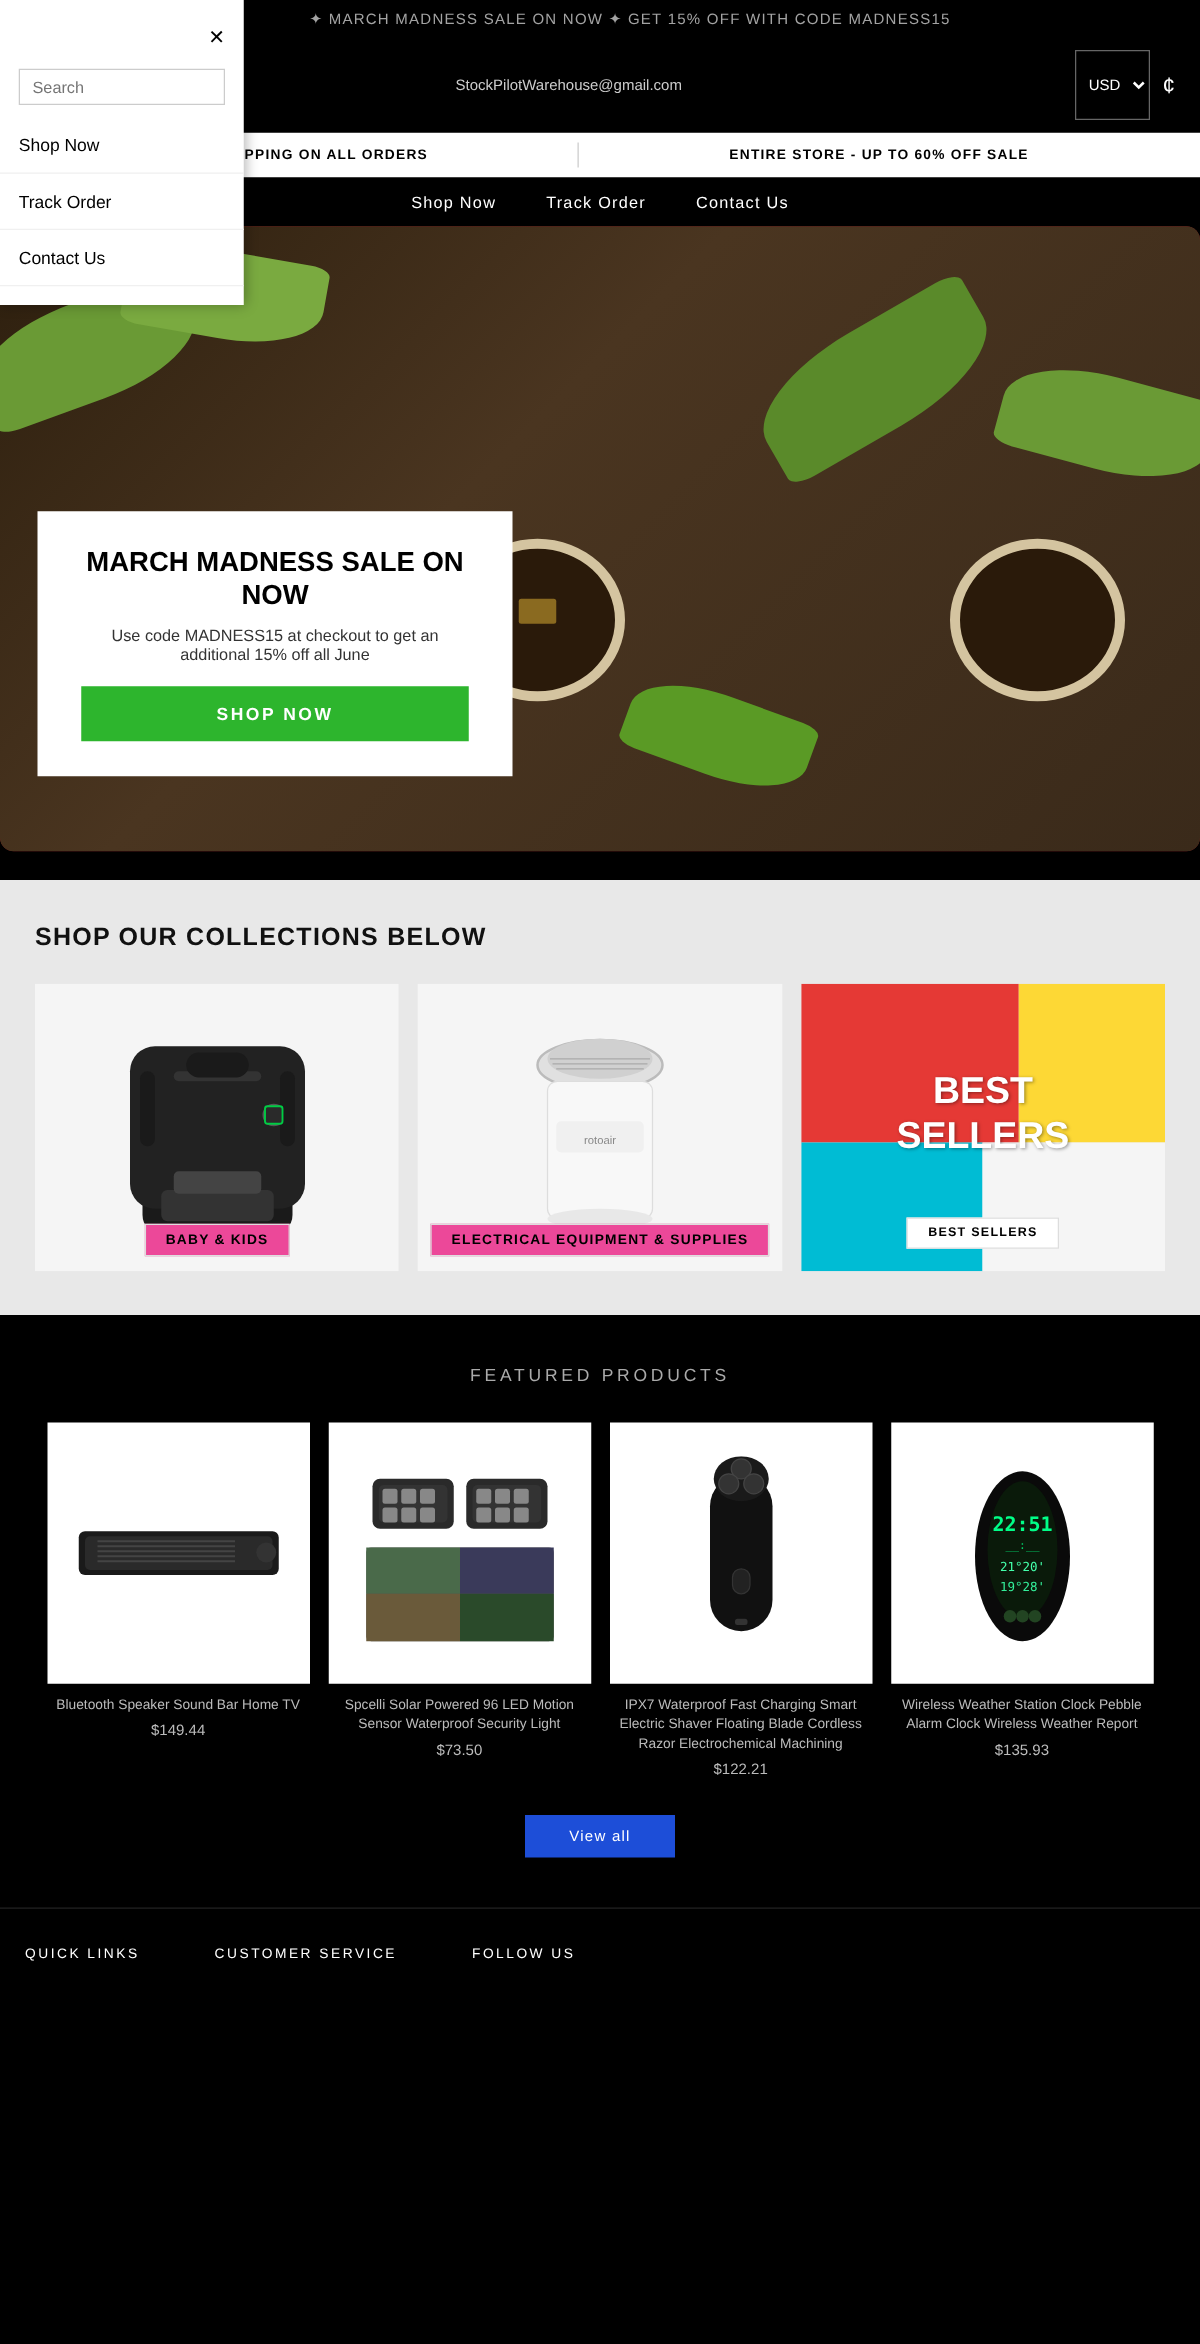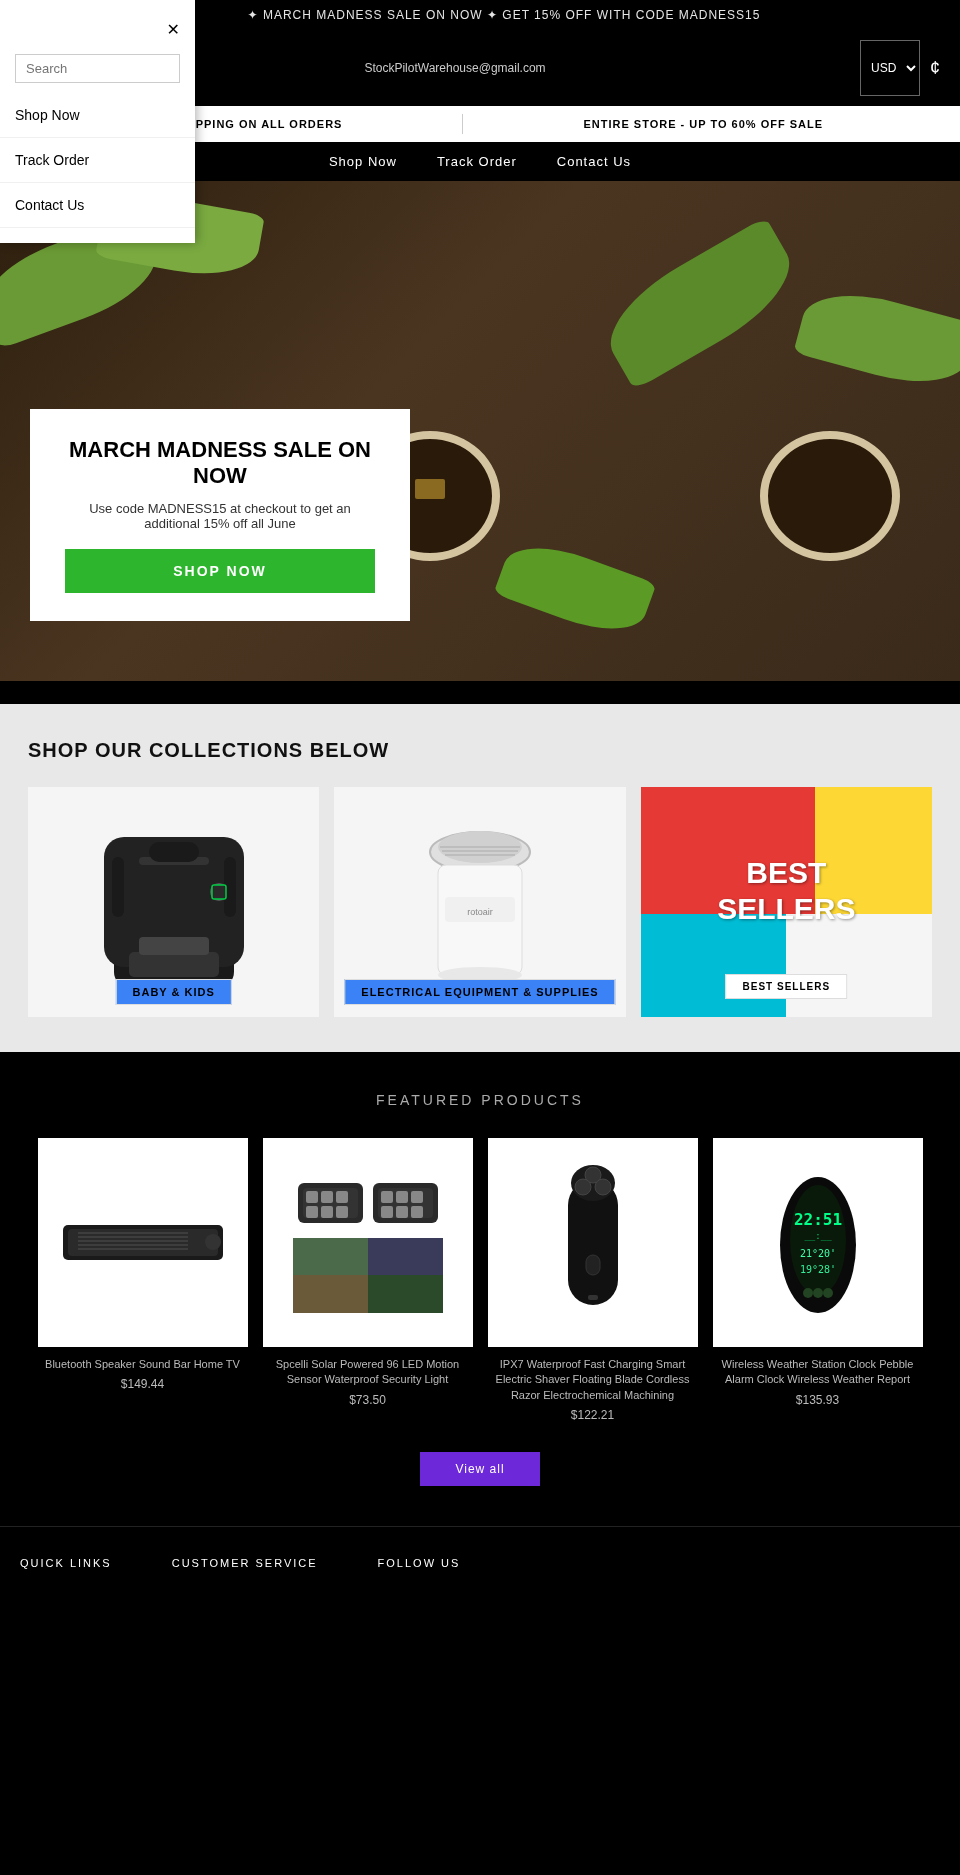--- a/index.html
+++ b/index.html
@@ -1,21 +1,21 @@
 <!DOCTYPE html>
 <html><head>
   <meta charset="utf-8">
   <style>
     * { margin: 0; padding: 0; box-sizing: border-box; }
     body { font-family: Arial, sans-serif; background: #000; width: 960px; }
 
     
     .announcement-bar {
       background: #000;
-      color: #e5e5e5;
+      color: #a3a3a3;
       text-align: center;
       padding: 8px;
       font-size: 12px;
       letter-spacing: 1px;
       margin-left: 48px;
     }
 
     
     .header {
       background: #000;
@@ -109,20 +109,21 @@
       cursor: pointer;
     }
 
     
     .hero {
       position: relative;
       width: 960px;
       height: 500px;
       background: #7f1d1d;
       overflow: hidden;
+      border-radius: 11px;
     }
     .hero-bg {
       width: 100%;
       height: 100%;
       background: linear-gradient(135deg, #2d1f0e 0%, #4a3520 40%, #3a2a1a 100%);
       position: relative;
     }
     
     .leaf {
       position: absolute;
@@ -254,21 +255,21 @@
       font-size: 30px;
       font-weight: bold;
       line-height: 1.2;
       text-shadow: 1px 1px 3px rgba(0,0,0,0.4);
     }
     .collection-label {
       position: absolute;
       bottom: 12px;
       left: 50%;
       transform: translateX(-50%);
-      background: #3b82f6;
+      background: #ec4899;
       padding: 6px 16px;
       font-size: 11px;
       font-weight: bold;
       letter-spacing: 1px;
       white-space: nowrap;
       border: 1px solid #ddd;
     }
     .bestsellers-label {
       position: absolute;
       bottom: 18px;
@@ -327,21 +328,21 @@
       text-align: center;
       margin-top: 5px;
     }
 
     
     .view-all-wrapper {
       text-align: center;
       margin-top: 30px;
     }
     .view-all-btn {
-      background: #6d28d9;
+      background: #1d4ed8;
       color: #fff;
       border: none;
       padding: 10px 35px;
       font-size: 12px;
       cursor: pointer;
       letter-spacing: 1px;
     }
 
     
     .footer {

